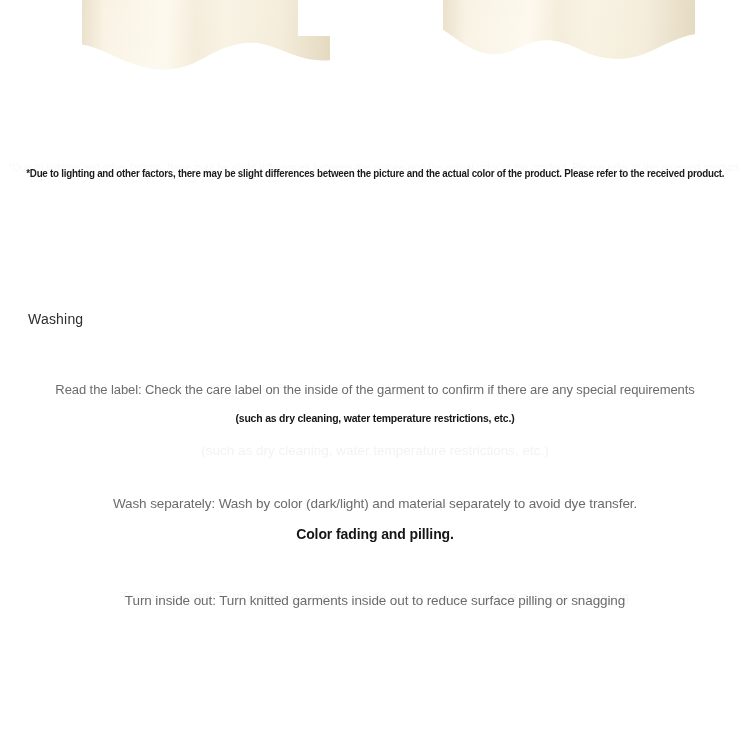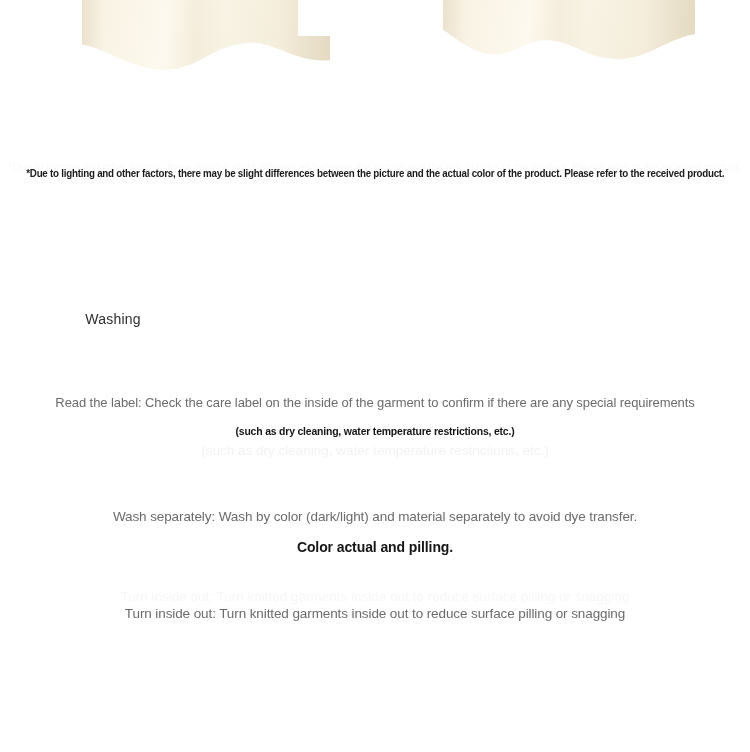--- a/index.html
+++ b/index.html
@@ -115,31 +115,30 @@
     transform-origin: center;
     white-space: nowrap;
   }
 
   
   .wash-heading {
     position: absolute;
     top: 309px;
     left: 28px;
     width: 170px;
-    text-align: center;
     font-size: 14px;
     line-height: 20px;
     color: #2e2e2e;
     letter-spacing: 0.2px;
   }
 
   
   .care-list {
     position: absolute;
-    top: 392px;
+    top: 379px;
     left: 0;
     width: 750px;
   }
 
   .care-item {
     position: relative;
     width: 750px;
     text-align: center;
   }
 
@@ -273,21 +272,21 @@
 
   <div class="care-list">
 
     <div class="care-item item-1">
       <div class="care-line tight">Read the label: Check the care label on the inside of the garment to confirm if there are any special requirements</div>
       <div class="care-sub">(such as dry cleaning, water temperature restrictions, etc.)</div>
     </div>
 
     <div class="care-item item-2">
       <div class="care-line">Wash separately: Wash by color (dark/light) and material separately to avoid dye transfer.</div>
-      <div class="care-sub big">Color actual and pilling.</div>
+      <div class="care-sub big">Color fading and pilling.</div>
     </div>
 
     <div class="care-item item-3">
       <div class="care-line">Turn inside out: Turn knitted garments inside out to reduce surface pilling or snagging</div>
     </div>
 
     <div class="care-item item-4">
       <div class="care-line tight">Avoid direct sunlight: Dry in a cool, well-ventilated place. Direct sunlight easily leads to fading and fiber hardening.</div>
     </div>
 

